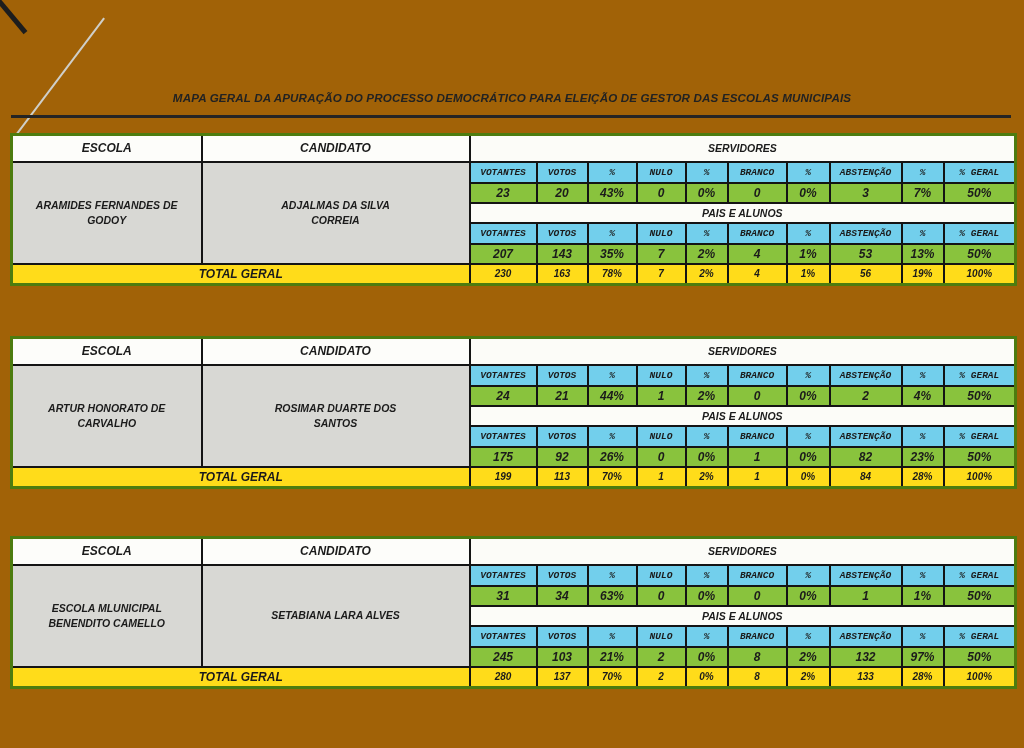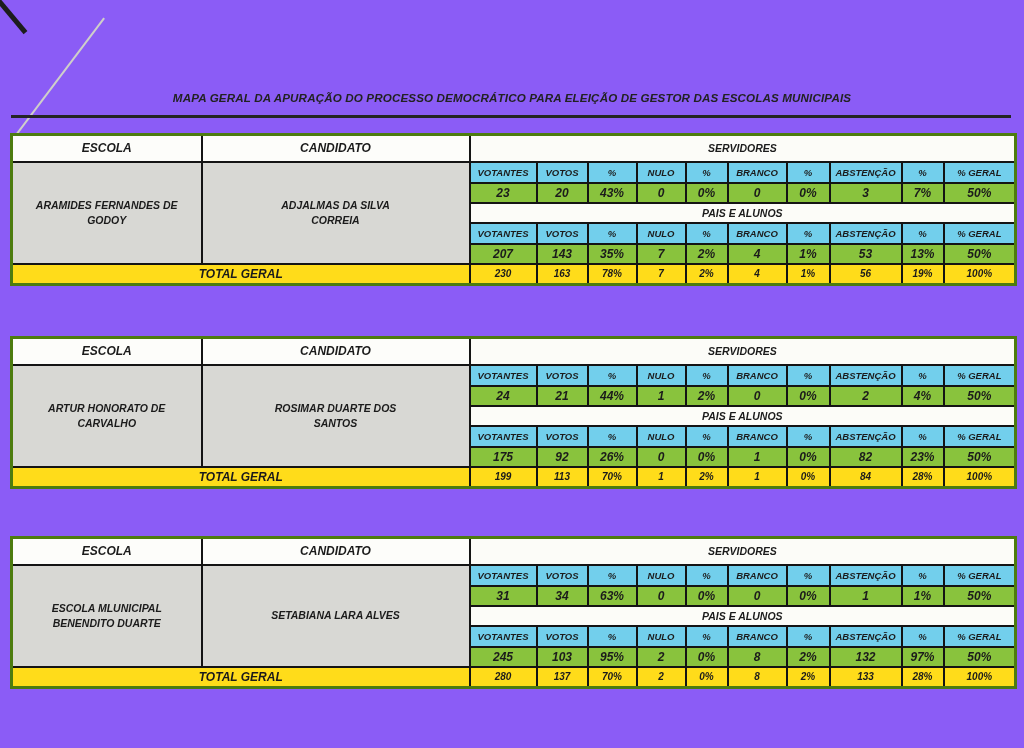--- a/index.html
+++ b/index.html
@@ -1,19 +1,19 @@
 <!DOCTYPE html>
 <html style="--c-cyan: #72cfec; --c-green: #89c33d; --c-yellow: #ffdc1a; --c-gray: #d8d8d4;"><head>
 <meta charset="utf-8">
 <style>
   html,body{margin:0;padding:0;background:#ffffff;}
   .page{
     position:relative;
     width:1024px;height:748px;
-    background:#8b5cf6;
+    background:#a16207;
     font-family:"Liberation Sans", sans-serif;
     font-style:italic;
     font-weight:bold;
     color:#1b1b1b;
     overflow:hidden;
   }
   
   .doc-title{
     position:absolute;top:91px;left:0;width:1024px;
     text-align:center;
@@ -73,21 +73,21 @@
   col.c-geral{width:72px;}
 
   tr.r-top{height:27px;}
   tr.r-sub{height:21px;}
   tr.r-data{height:20px;}
   tr.r-section{height:20px;}
   tr.r-total{height:21px;}
 
   .cell-white{background:#fdfdfa;font-size:12px;}
   .cell-section{background:#fcfcf8;font-size:10.5px;}
-  .cell-cyan{background:var(--c-cyan,#72cfec);font-size:9.5px;}
+  .cell-cyan{background:var(--c-cyan,#72cfec);font-size:9.5px;font-family:Liberation Mono, monospace;}
   .cell-green{background:var(--c-green,#89c33d);font-size:12px;}
   .cell-yellow{background:var(--c-yellow,#ffdc1a);font-size:10px;margin-top:8px;}
   .cell-gray{
     background:var(--c-gray,#d8d8d4);
     font-size:10.5px;
     white-space:normal !important;
   }
   .cell-gray .nm{display:inline-block;max-width:150px;line-height:1.35;}
   .cell-total-label{background:var(--c-yellow,#ffdc1a);font-size:12px;}
 </style>
@@ -300,21 +300,21 @@
           <col class="c-p4">
           <col class="c-geral">
     </colgroup>
     <tbody>
           <tr class="r-top">
       <th class="cell-white">ESCOLA</th>
       <th class="cell-white">CANDIDATO</th>
       <th class="cell-section" colspan="10">SERVIDORES</th>
     </tr>
     <tr class="r-sub">
-      <td class="cell-gray" rowspan="5"><span class="nm">ESCOLA MLUNICIPAL BENENDITO DUARTE</span></td>
+      <td class="cell-gray" rowspan="5"><span class="nm">ESCOLA MLUNICIPAL BENENDITO CAMELLO</span></td>
       <td class="cell-gray" rowspan="5"><span class="nm">SETABIANA LARA ALVES</span></td>
       <th class="cell-cyan">VOTANTES</th>
       <th class="cell-cyan">VOTOS</th>
       <th class="cell-cyan">%</th>
       <th class="cell-cyan">NULO</th>
       <th class="cell-cyan">%</th>
       <th class="cell-cyan">BRANCO</th>
       <th class="cell-cyan">%</th>
       <th class="cell-cyan">ABSTENÇÃO</th>
       <th class="cell-cyan">%</th>
@@ -343,21 +343,21 @@
       <th class="cell-cyan">%</th>
       <th class="cell-cyan">BRANCO</th>
       <th class="cell-cyan">%</th>
       <th class="cell-cyan">ABSTENÇÃO</th>
       <th class="cell-cyan">%</th>
       <th class="cell-cyan">% GERAL</th>
     </tr>
     <tr class="r-data">
       <td class="cell-green">245</td>
       <td class="cell-green">103</td>
-      <td class="cell-green">95%</td>
+      <td class="cell-green">21%</td>
       <td class="cell-green">2</td>
       <td class="cell-green">0%</td>
       <td class="cell-green">8</td>
       <td class="cell-green">2%</td>
       <td class="cell-green">132</td>
       <td class="cell-green">97%</td>
       <td class="cell-green">50%</td>
     </tr>
     <tr class="r-total">
       <td class="cell-total-label" colspan="2">TOTAL GERAL</td>

